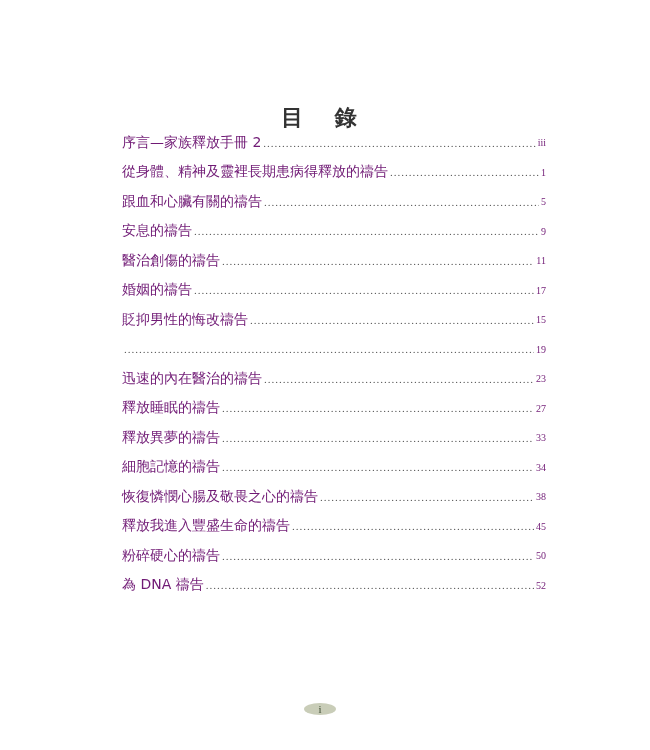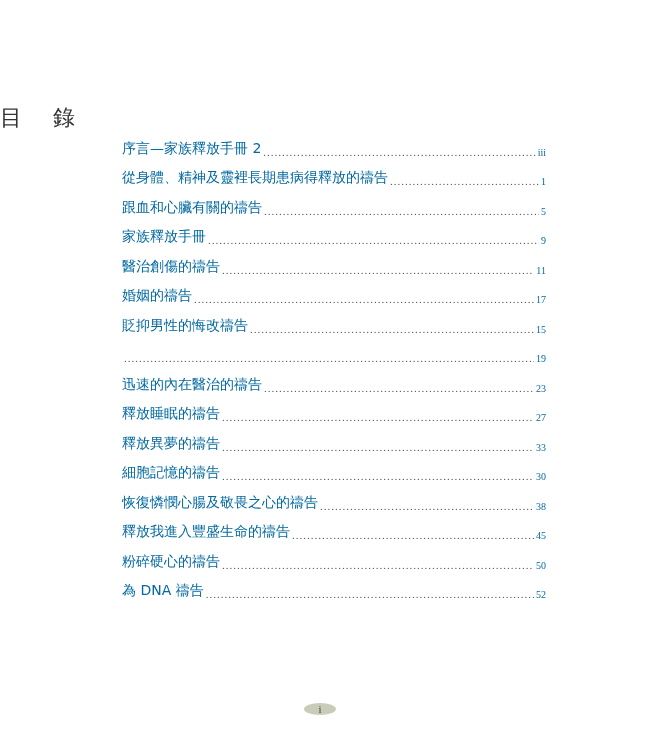--- a/index.html
+++ b/index.html
@@ -1,29 +1,29 @@
 <!DOCTYPE html>
 <html><head>
   <meta charset="utf-8">
   <style>
     html, body { margin: 0; padding: 0; }
     body {
       width: 650px; height: 750px; background: #ffffff; position: relative; overflow: hidden;
       font-family: "DejaVu Sans", sans-serif; color: #333333;
     }
     .title {
-      position: absolute; top: 88px; left: 0; width: 650px; 
-      font-size: 22px; letter-spacing: 12px; color: #333; font-weight: normal;
+      position: absolute; top: 88px; left: 0; width: 650px; text-align: center;
+      font-size: 22px; letter-spacing: 12px; color: #333; font-weight: bold;
     }
     .toc {
       position: absolute; left: 122px; top: 128px; width: 424px;
       list-style: none; margin: 0; padding: 0;
     }
     .toc li {
-      display: flex; align-items: flex-end; height: 29.5px; font-size: 14px; color: #0369a1;
+      display: flex; align-items: center; height: 29.5px; font-size: 14px; color: #701a75;
     }
     .toc .label { white-space: nowrap; }
     .toc .dots {
       flex: 1; overflow: hidden; white-space: nowrap; margin: 0 2px; color: #555;
       font-family: "Liberation Serif", serif; font-size: 11px; letter-spacing: 1px;
     }
     .toc .dots::before {
       content: "........................................................................................................................................................................";
     }
     .toc .page { font-family: "Liberation Serif", serif; font-size: 10px; white-space: nowrap; }
@@ -48,21 +48,21 @@
       <span class="label">從身體、精神及靈裡長期患病得釋放的禱告</span>
       <span class="dots"></span>
       <span class="page">1</span>
     </li>
   <li>
       <span class="label">跟血和心臟有關的禱告</span>
       <span class="dots"></span>
       <span class="page">5</span>
     </li>
   <li>
-      <span class="label">家族釋放手冊</span>
+      <span class="label">安息的禱告</span>
       <span class="dots"></span>
       <span class="page">9</span>
     </li>
   <li>
       <span class="label">醫治創傷的禱告</span>
       <span class="dots"></span>
       <span class="page">11</span>
     </li>
   <li>
       <span class="label">婚姻的禱告</span>
@@ -89,21 +89,21 @@
       <span class="page">27</span>
     </li>
   <li>
       <span class="label">釋放異夢的禱告</span>
       <span class="dots"></span>
       <span class="page">33</span>
     </li>
   <li>
       <span class="label">細胞記憶的禱告</span>
       <span class="dots"></span>
-      <span class="page">30</span>
+      <span class="page">34</span>
     </li>
   <li>
       <span class="label">恢復憐憫心腸及敬畏之心的禱告</span>
       <span class="dots"></span>
       <span class="page">38</span>
     </li>
   <li>
       <span class="label">釋放我進入豐盛生命的禱告</span>
       <span class="dots"></span>
       <span class="page">45</span>

